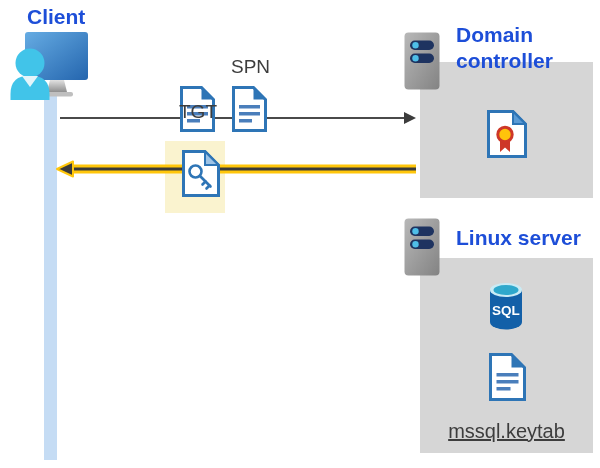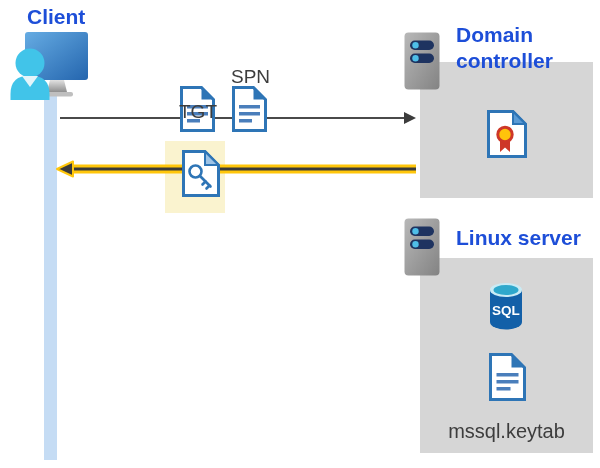--- a/index.html
+++ b/index.html
@@ -7,23 +7,23 @@
     position:relative;width:600px;height:468px;background:#ffffff;
     font-family:"Liberation Sans",sans-serif;overflow:hidden;
   }
   .abs{position:absolute;}
   .hlabel{position:absolute;font-weight:bold;font-size:21px;color:#1d4ed8;}
   #client-label{left:27px;top:5px;}
   #dc-label{left:456px;top:22px;line-height:26px;}
   #linux-label{left:456px;top:226px;text-align:center;}
   .small-label{position:absolute;font-size:19px;color:#3d3d3d;}
   #tgt-label{left:179px;top:56px;margin-top:45px;}
-  #spn-label{left:231px;top:56px;margin-top:10px;}
+  #spn-label{left:231px;top:56px;}
   #keytab-label{position:absolute;left:420px;top:420px;width:173px;text-align:center;
-    font-size:20px;color:#3d3d3d;}
+    font-size:20px;color:#3d3d3d;text-decoration:underline;}
   .vbar{position:absolute;left:44px;top:94px;width:13px;height:366px;background:#C5DCF4;}
   .gbox{position:absolute;background:#D6D6D6;}
   #dc-box{left:420px;top:62px;width:173px;height:136px;}
   #linux-box{left:420px;top:258px;width:173px;height:195px;}
   #highlight-box{position:absolute;left:165px;top:141px;width:60px;height:72px;background:#FAF3CF;}
   #gray-line{position:absolute;left:60px;top:117px;width:346px;height:2px;background:#4a4a4a;}
   #gray-head{position:absolute;left:404px;top:112px;width:0;height:0;
     border-left:12px solid #3c3c3c;border-top:6px solid transparent;border-bottom:6px solid transparent;}
   #yellow-arrow{left:56px;top:160px;}
   #client-icon{left:5px;top:30px;}

